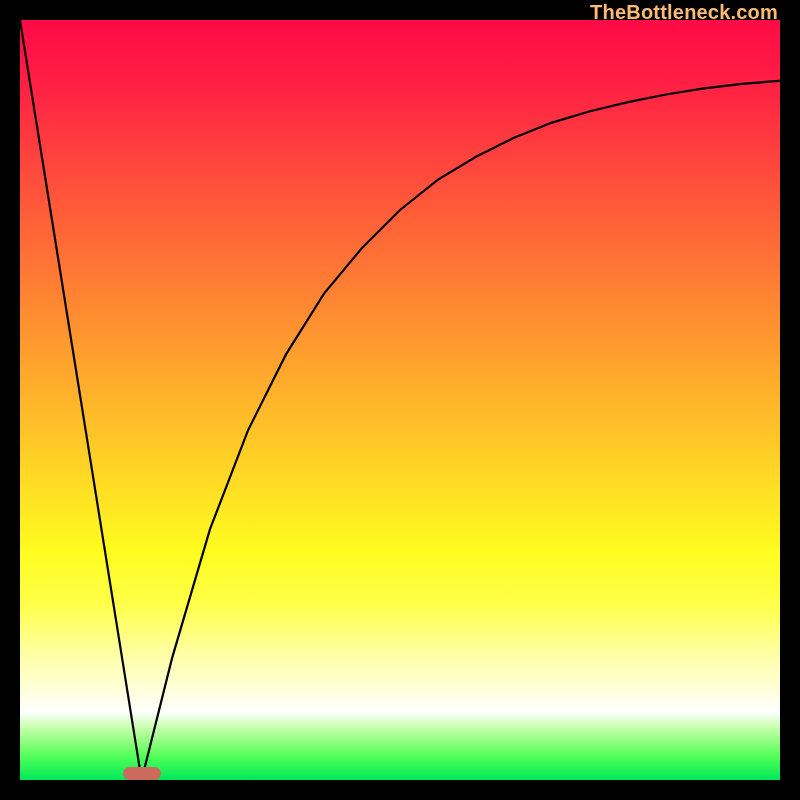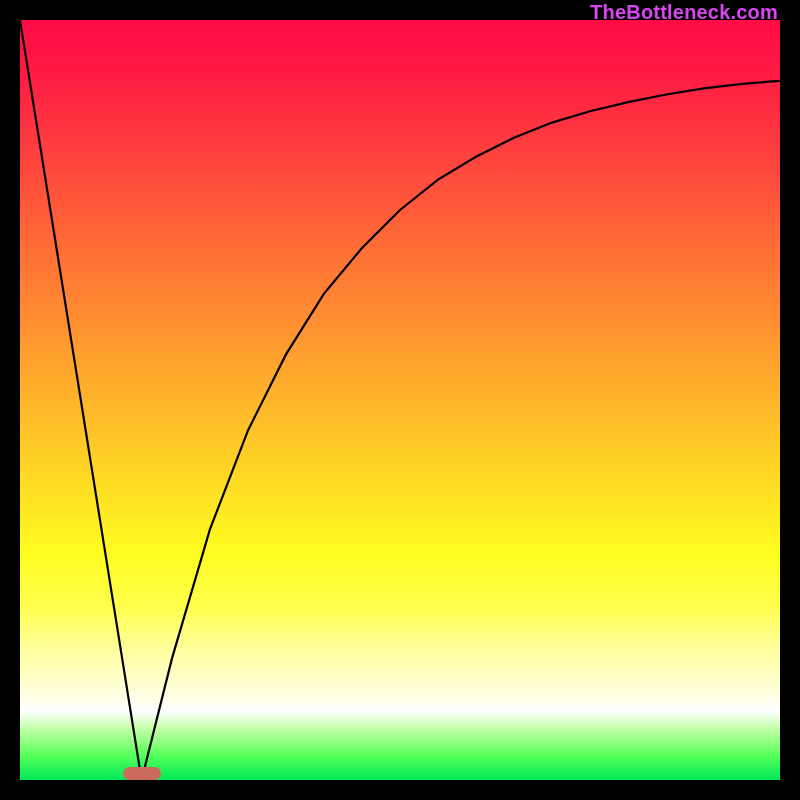--- a/index.html
+++ b/index.html
@@ -38,21 +38,21 @@
       #00e85a 100%
     );
   }
   .watermark {
     position: absolute;
     top: 1px;
     right: 22px;
     font-family: Arial, Helvetica, sans-serif;
     font-size: 20px;
     font-weight: bold;
-    color: #d946ef;
+    color: #fdba74;
     letter-spacing: 0.2px;
   }
   svg.curve {
     position: absolute;
     left: 0;
     top: 0;
   }
   .marker {
     position: absolute;
     width: 38px;

